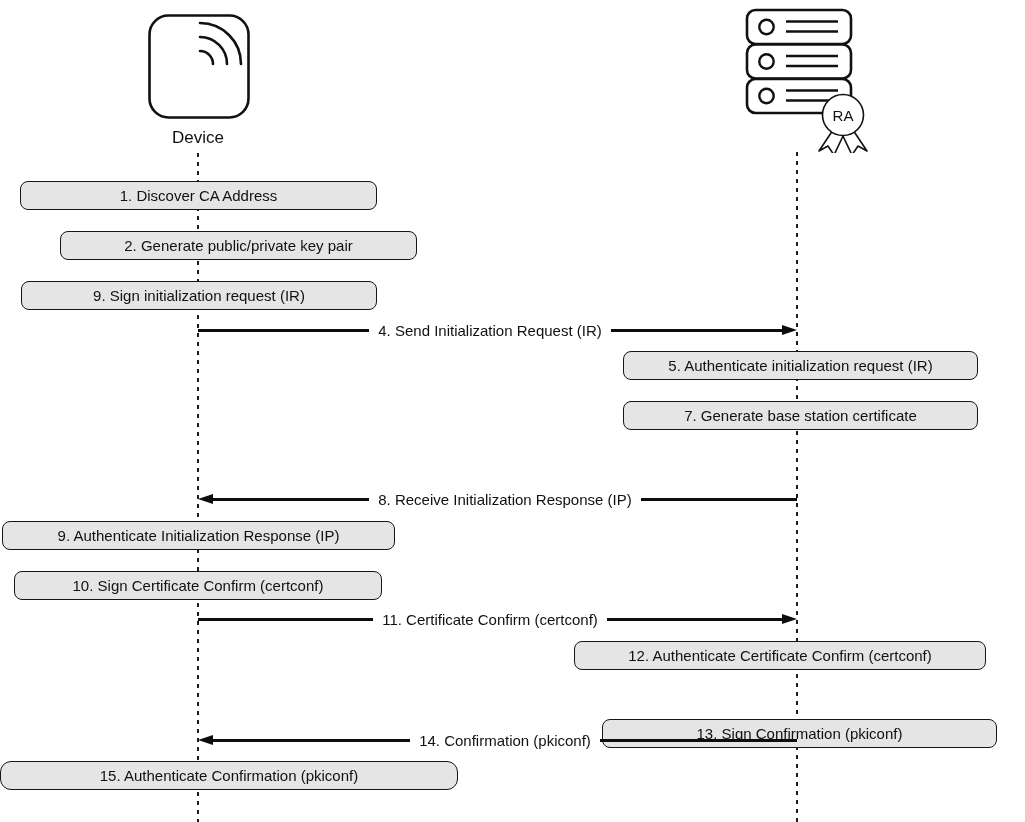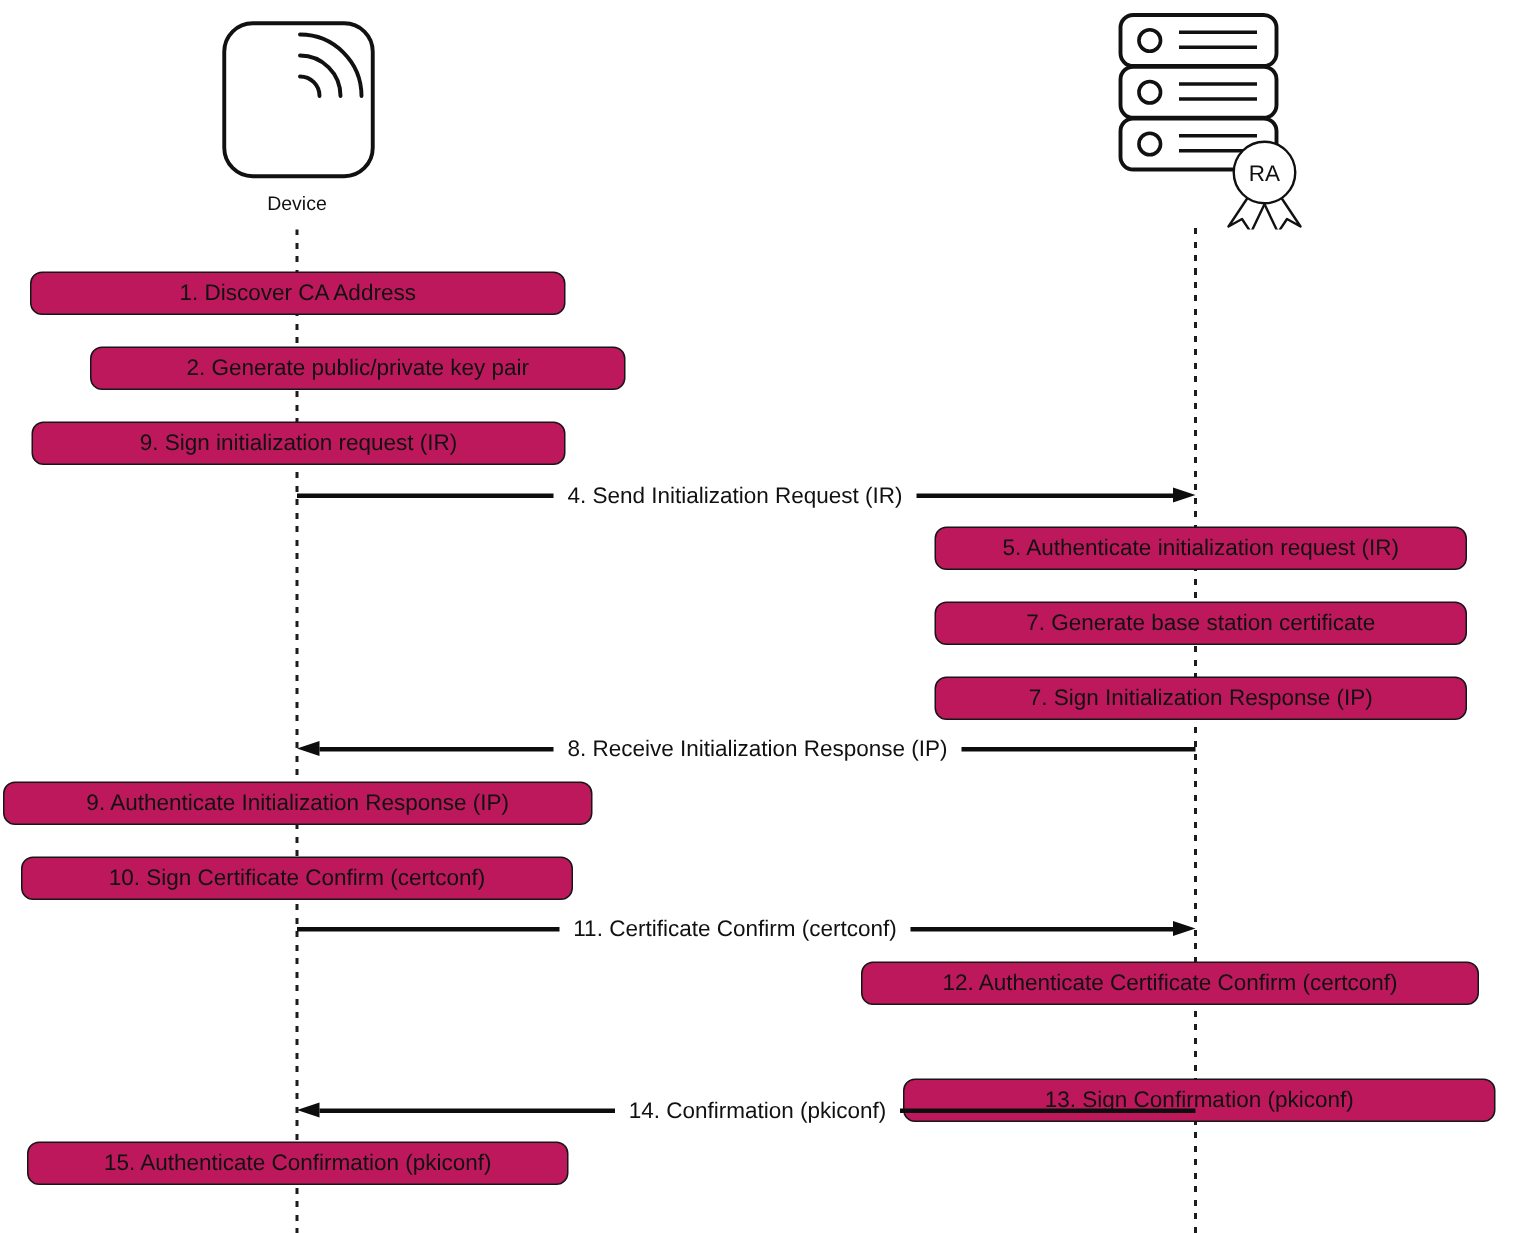--- a/index.html
+++ b/index.html
@@ -14,29 +14,29 @@
   }
   .lifeline {
     position: absolute;
     width: 1.6px;
     background: repeating-linear-gradient(to bottom, #1c1c1c 0 4px, transparent 4px 9px);
     z-index: 1;
   }
   .actor-icon { position: absolute; z-index: 2; }
   .actor-label {
     position: absolute;
-    font-size: 13px;
+    font-size: 17px;
     text-align: center;
     z-index: 2;
   }
   .step-box {
     position: absolute;
     height: 29px;
     box-sizing: border-box;
-    background: #be185d;
+    background: #e5e5e5;
     border: 1.7px solid #161616;
     border-radius: 8px;
     display: flex;
     align-items: center;
     justify-content: center;
     font-size: 15px;
     white-space: nowrap;
     z-index: 2;
   }
   .msg {
@@ -104,21 +104,20 @@
 
   <div class="msg" style="left:198px; top:320px; width:599px;">
     <div class="seg"></div>
     <div class="msg-label">4. Send Initialization Request (IR)</div>
     <div class="seg"></div>
     <div class="head-r"></div>
   </div>
 
   <div class="step-box" style="left:623px; top:351px; width:355px;">5. Authenticate initialization request (IR)</div>
   <div class="step-box" style="left:623px; top:401px; width:355px;">7. Generate base station certificate</div>
-  <div class="step-box" style="left:623px; top:451px; width:355px;">7. Sign Initialization Response (IP)</div>
 
   <div class="msg" style="left:198px; top:489px; width:599px;">
     <div class="head-l"></div>
     <div class="seg"></div>
     <div class="msg-label">8. Receive Initialization Response (IP)</div>
     <div class="seg"></div>
   </div>
 
   <div class="step-box" style="left:2px; top:521px; width:393px;text-align:right;">9. Authenticate Initialization Response (IP)</div>
   <div class="step-box" style="left:14px; top:571px; width:368px;">10. Sign Certificate Confirm (certconf)</div>
@@ -133,15 +132,15 @@
   <div class="step-box" style="left:574px; top:641px; width:412px;">12. Authenticate Certificate Confirm (certconf)</div>
   <div class="step-box" style="left:602px; top:691px; width:395px;margin-top:28px;">13. Sign Confirmation (pkiconf)</div>
 
   <div class="msg" style="left:198px; top:730px; width:599px;">
     <div class="head-l"></div>
     <div class="seg"></div>
     <div class="msg-label">14. Confirmation (pkiconf)</div>
     <div class="seg"></div>
   </div>
 
-  <div class="step-box" style="left:18px; top:761px; width:361px;">15. Authenticate Confirmation (pkiconf)</div>
+  <div class="step-box" style="left:0; top:761px; width:458px;border-radius:11px;">15. Authenticate Confirmation (pkiconf)</div>
 
 </div>
 
 </body></html>

